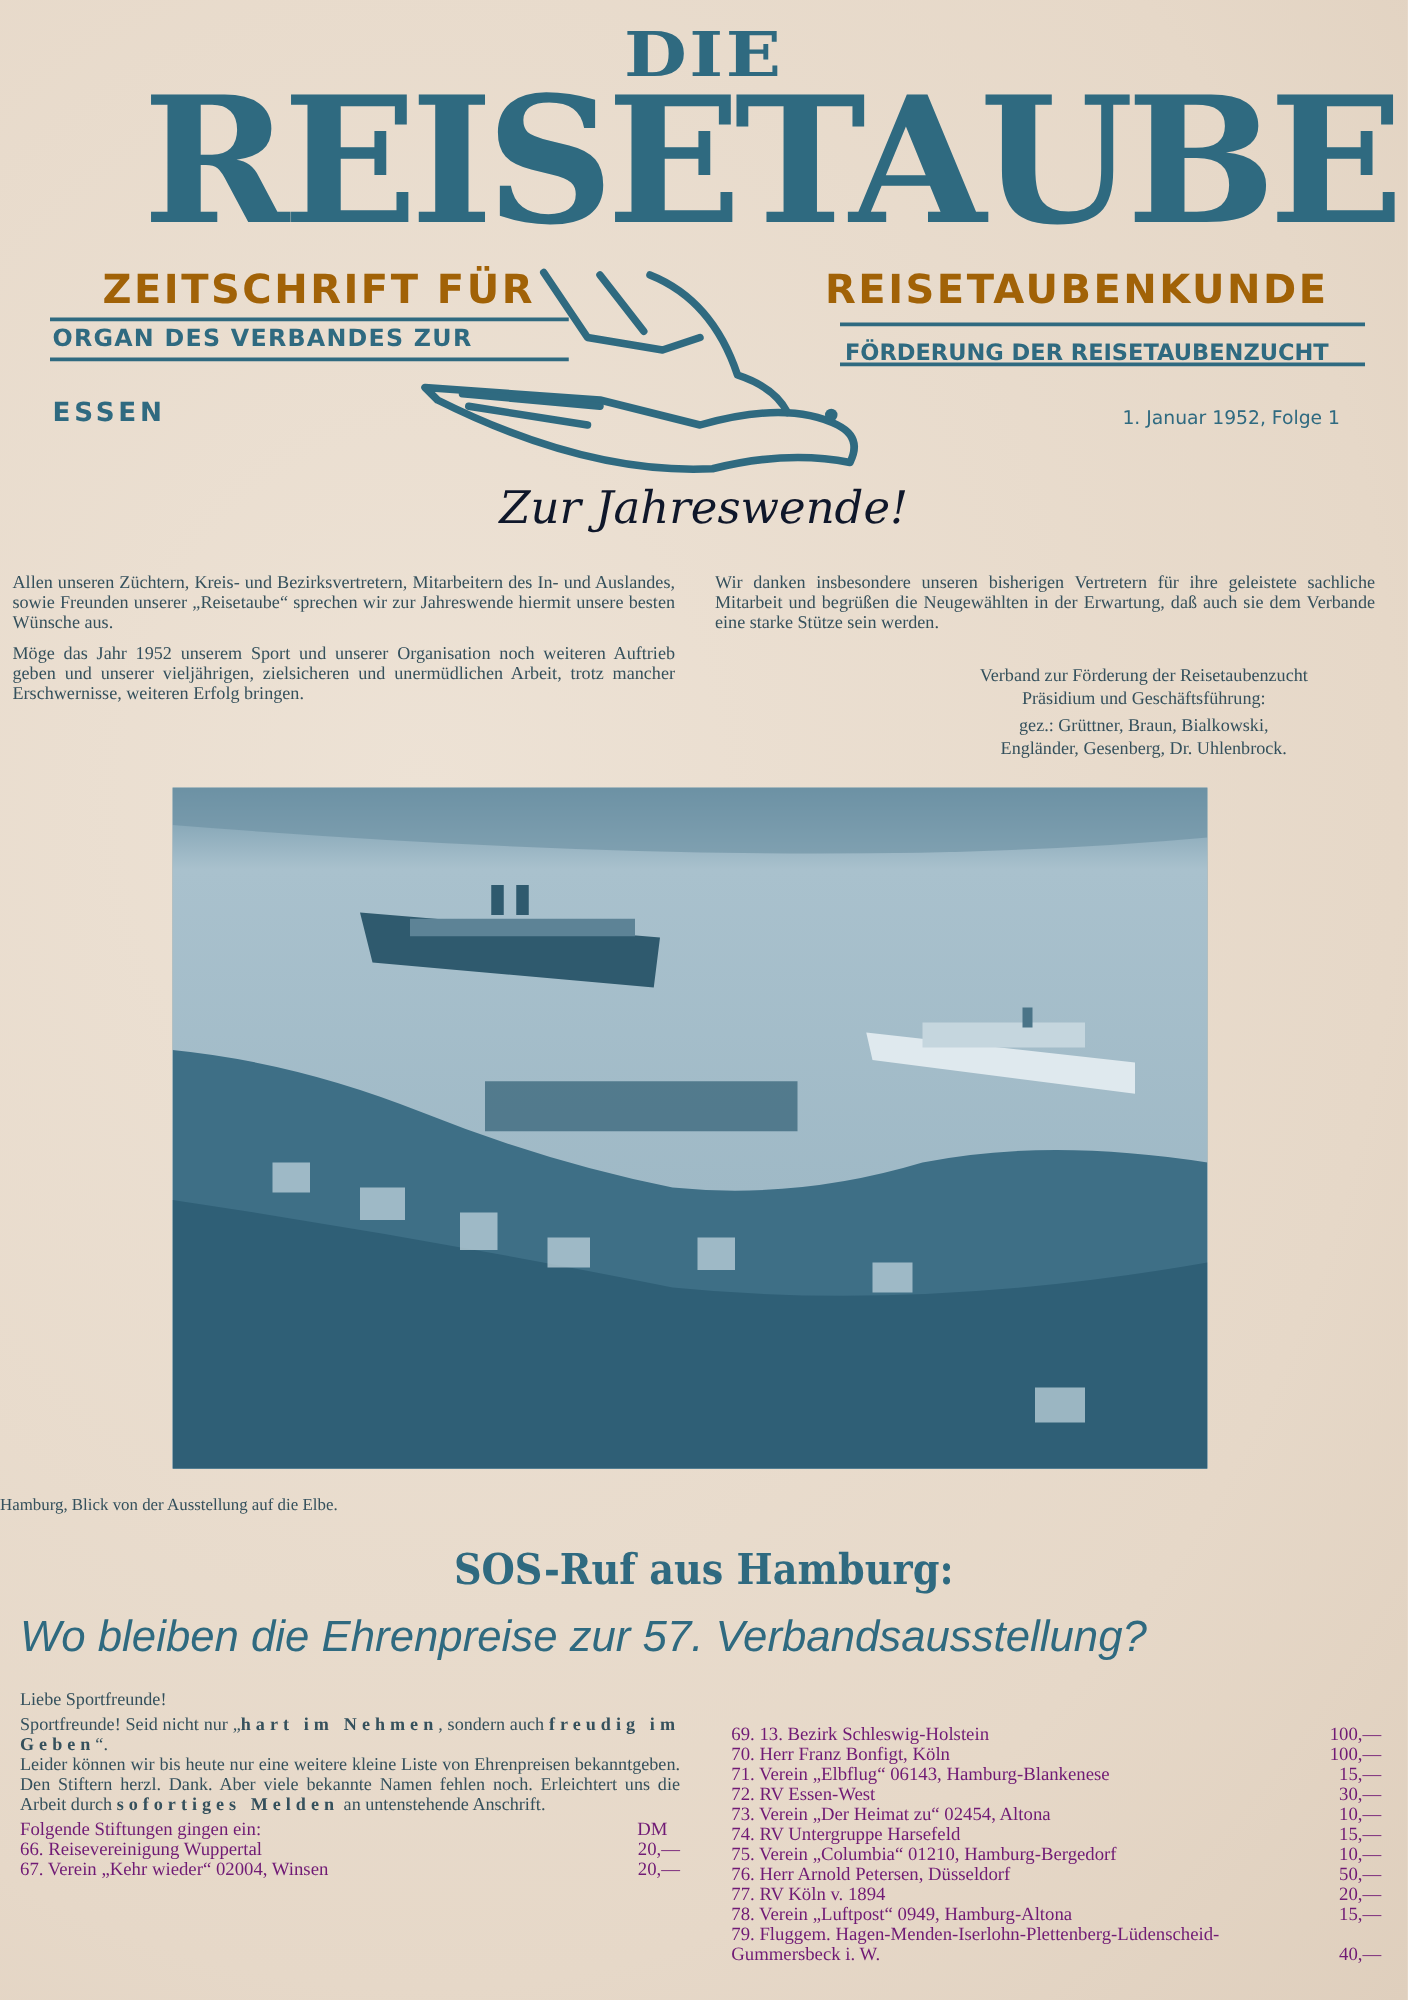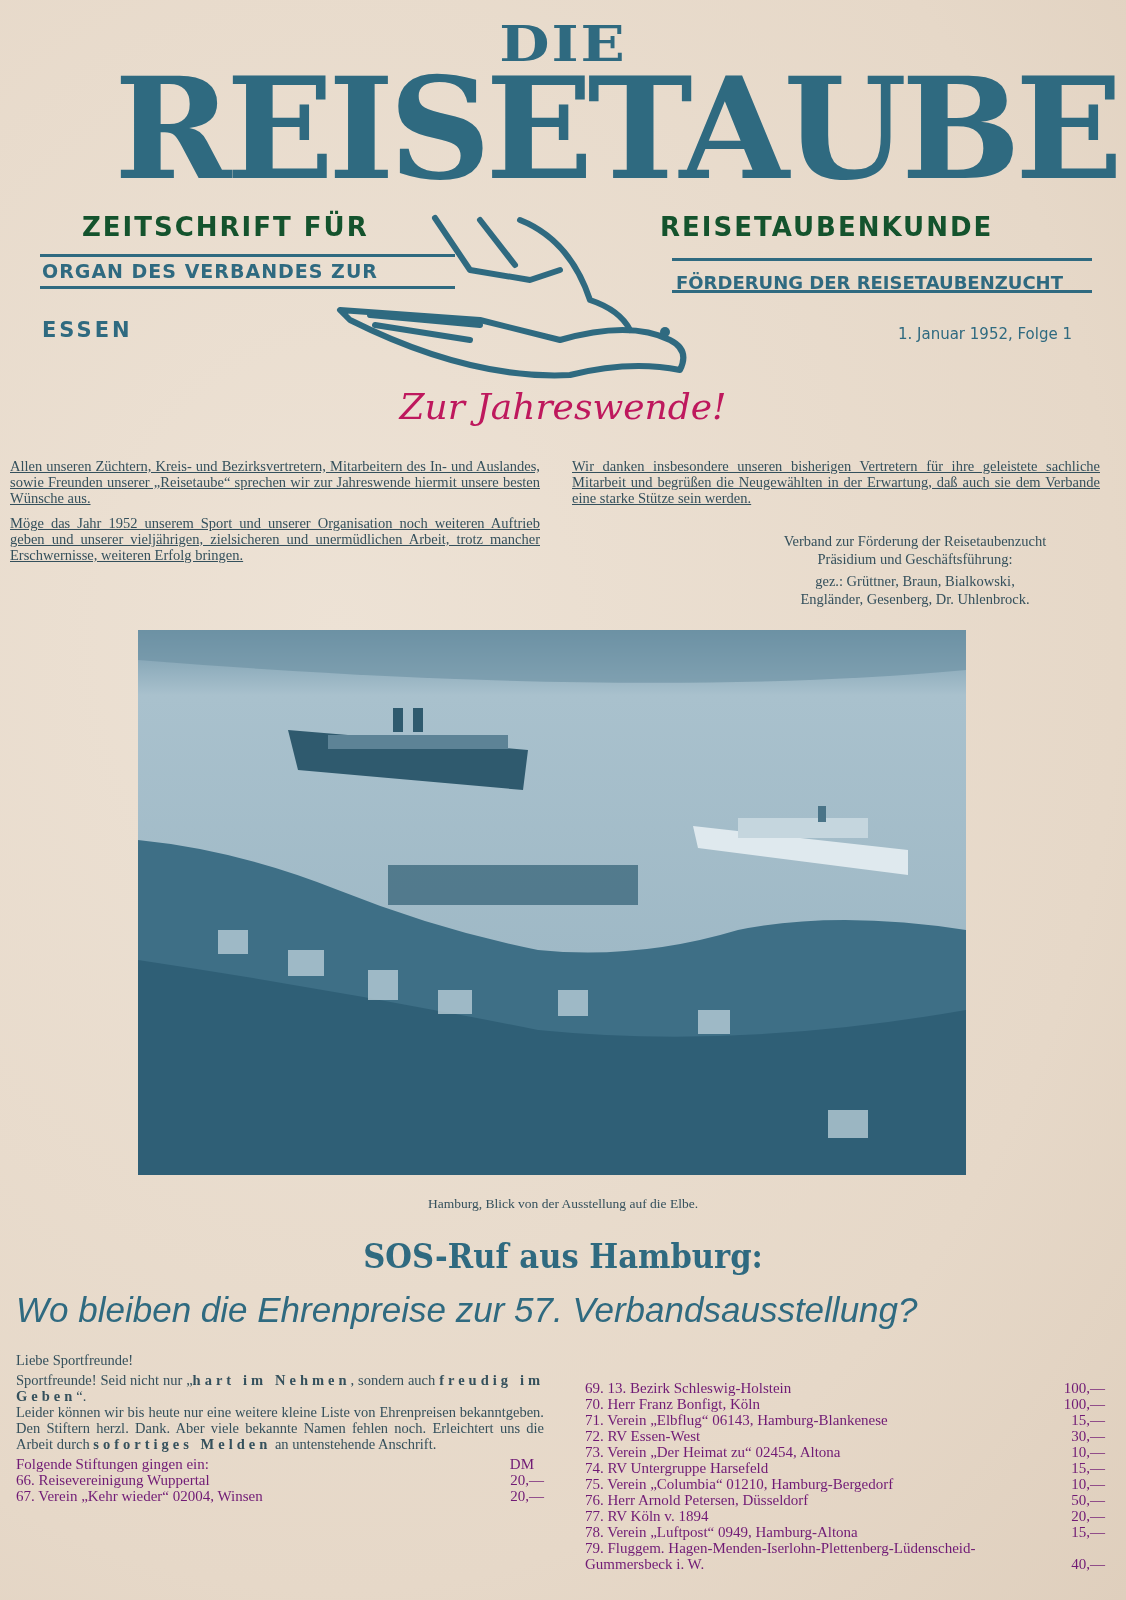--- a/index.html
+++ b/index.html
@@ -8,35 +8,35 @@
     background: #e9ddcf;
     background-image: radial-gradient(ellipse at 30% 40%, #ede2d5 0%, #e6d8c8 70%, #dfcfbd 100%);
     color: #2d4a58;
     font-family: "Liberation Serif", serif;
   }
   .abs { position: absolute; }
 
   
   .die { left: 0; width: 1126px; top: 10px; text-align: center; font-family: "DejaVu Serif", serif; font-weight: 900; font-size: 58px; letter-spacing: 2px; color: #2f6a80; transform: scaleY(0.85); }
   .title { left: 80px; width: 980px; top: 60px; text-align: center; font-family: "DejaVu Serif", serif; font-weight: 900; font-size: 152px; line-height: 150px; color: #2f6a80; letter-spacing: -6px; transform: scaleX(0.93) scaleY(0.92); transform-origin: center top; }
-  .sub { top: 212px; font-family: "DejaVu Sans", sans-serif; font-weight: bold; font-size: 26px; letter-spacing: 2px; color: #14532d; text-align: center; }
+  .sub { top: 212px; font-family: "DejaVu Sans", sans-serif; font-weight: bold; font-size: 32px; letter-spacing: 2px; color: #a16207; text-align: center; }
   .rule { height: 3px; background: #2f6a80; }
   .org { font-family: "DejaVu Sans", sans-serif; font-weight: bold; font-size: 19px; color: #2f6a80; letter-spacing: 1px; white-space: nowrap; }
   .essen { left: 42px; top: 318px; font-family: "DejaVu Sans", sans-serif; font-weight: bold; font-size: 21px; letter-spacing: 3px; color: #2f6a80; }
   .date { right: 54px; top: 325px; font-family: "DejaVu Sans", sans-serif; font-size: 15px; color: #2f6a80; }
 
   
-  .greet-title { left: 0; width: 1126px; top: 386px; text-align: center; font-family: "DejaVu Serif", serif; font-style: italic; font-size: 36px; color: #be185d; }
+  .greet-title { left: 0; width: 1126px; top: 386px; text-align: center; font-family: "DejaVu Serif", serif; font-style: italic; font-size: 36px; color: #0f172a; }
   .col { font-size: 14.5px; line-height: 16px; text-align: justify; color: #34505c; }
-  .col p { margin: 0 0 9px 0; text-decoration: underline; }
+  .col p { margin: 0 0 9px 0; }
   .sig { text-align: center; font-size: 14.5px; line-height: 18px; color: #34505c; }
 
   
   .photo { left: 138px; top: 630px; width: 828px; height: 545px; overflow: hidden; background: #7fa2b3; }
-  .caption { left: 0; width: 1126px; top: 1196px; text-align: center; font-size: 13.5px; color: #34505c; }
+  .caption { left: 0; width: 1126px; top: 1196px; text-align: left; font-size: 13.5px; color: #34505c; }
 
   
   .sos { left: 0; width: 1126px; top: 1236px; text-align: center; font-family: "DejaVu Serif", serif; font-weight: bold; font-size: 34px; color: #2f6a80; transform: scaleX(0.9); }
   .wo { left: 16px; width: 1110px; top: 1290px; font-family: "Liberation Sans", sans-serif; font-style: italic; font-size: 35px; color: #2f6a80; white-space: nowrap; }
   .list-row { display: flex; justify-content: space-between; font-size: 15px; line-height: 16px; color: #701a75; }
   .spaced { letter-spacing: 4px; font-weight: bold; }
 </style>
 </head>
 <body>
 

